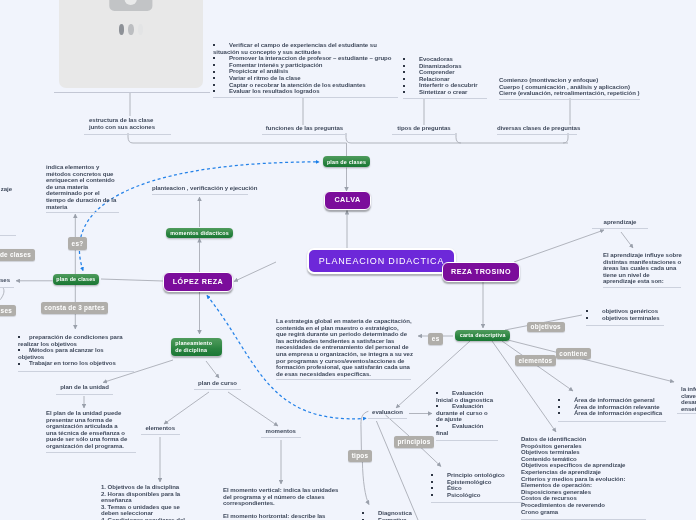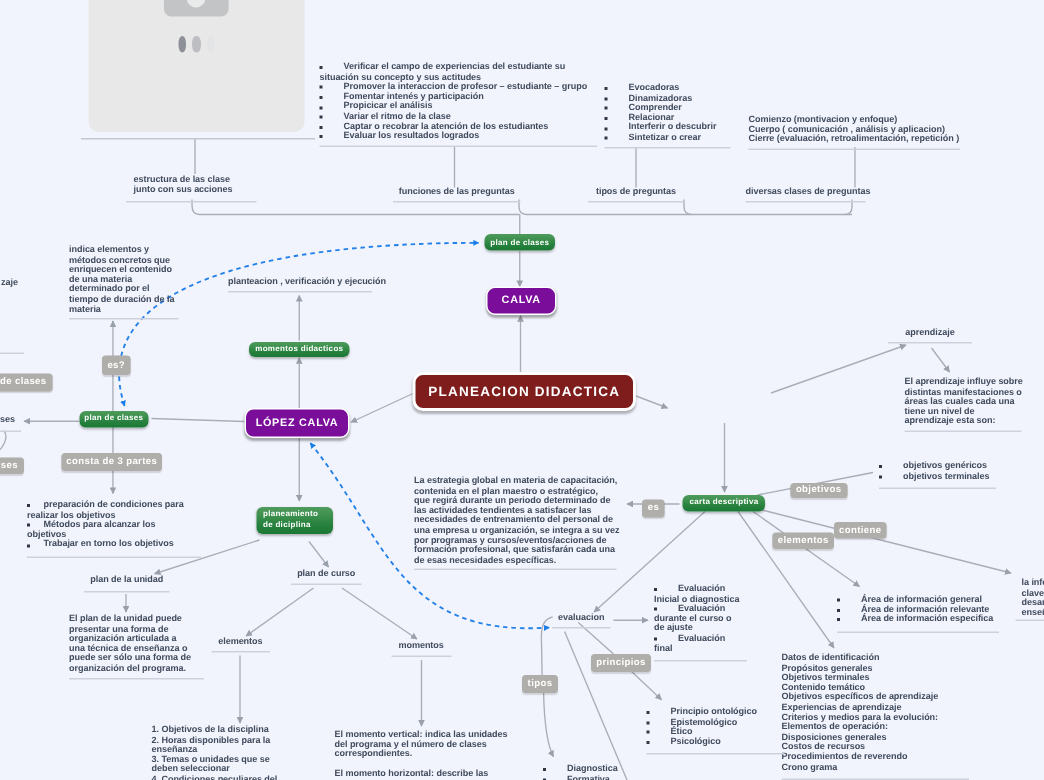--- a/index.html
+++ b/index.html
@@ -19,24 +19,24 @@
   .chip.green{color:#ffffff;font-size:5.35px;font-weight:bold;letter-spacing:.2px;
         border-radius:4px;display:flex;align-items:center;justify-content:center;
         background:linear-gradient(180deg,#4f9b5d 0%,#3c8f4d 35%,#2a8340 60%,#1a7734 100%);
         box-shadow:0 1.3px 1.5px rgba(0,0,0,.25);}
 
   .chip.purple{color:#ffffff;font-weight:bold;font-size:7.2px;letter-spacing:.5px;
         background:#7b0d9b;border:1.6px solid #ffffff;border-radius:6px;
         box-shadow:0 1.4px 1.6px rgba(0,0,0,.32);display:flex;align-items:center;
         justify-content:center;}
 
-  .chip.blue{color:#ffffff;font-weight:bold;font-size:9px;letter-spacing:.82px;
-        background:#7f1d1d;border:2px solid #ffffff;border-radius:7px;
+  .chip.blue{color:#ffffff;font-weight:normal;font-size:9px;letter-spacing:.82px;
+        background:#6d28d9;border:2px solid #ffffff;border-radius:7px;
         box-shadow:0 1.4px 1.6px rgba(0,0,0,.28);display:flex;align-items:center;
-        justify-content:center;}
+        justify-content:center;margin-left:32px;}
 
   
   .txt{position:absolute;box-sizing:border-box;color:#414b5d;font-size:6.05px;
        font-weight:bold;letter-spacing:-0.04px;line-height:6.6px;
        border-bottom:1px solid #ccd1dd;padding-bottom:2px;}
   .lbl{position:absolute;box-sizing:border-box;color:#414b5d;font-size:6.05px;
        font-weight:bold;letter-spacing:-0.04px;line-height:6.6px;
        border-bottom:1px solid #ccd1dd;text-align:center;
        white-space:nowrap;padding-bottom:2px;}
 
@@ -208,22 +208,23 @@
   <div class="lbl" style="left:497px;top:125px;width:80px;">
     <span>diversas clases de preguntas</span>
   </div>
 
   <div class="chip green" style="left:322.8px;top:156px;width:47.5px;height:11.2px;">plan de clases</div>
 
   <div class="chip purple" style="left:324px;top:191px;width:47px;height:19px;">CALVA</div>
 
   <div class="chip blue" style="left:275px;top:248px;width:149px;height:26px;">PLANEACION DIDACTICA</div>
 
-  <div class="chip purple" style="left:163px;top:272px;width:70px;height:20px;">LÓPEZ CALVA</div>
-
+  <div class="chip purple" style="left:163px;top:272px;width:70px;height:20px;">LÓPEZ REZA</div>
+
+  <div class="chip purple" style="left:442px;top:262px;width:78px;height:20px;">REZA TROSINO</div>
 
   <div class="chip green" style="left:165.7px;top:227.7px;width:67.7px;height:10.5px;">momentos didacticos</div>
 
   <div class="chip green" style="left:171.3px;top:338px;width:51px;height:17.8px;white-space:pre;justify-content:flex-start;padding-left:4px;text-align:left;line-height:7px;">planeamiento
 de diciplina</div>
 
   <div class="chip green" style="left:454.9px;top:330px;width:55.6px;height:10.5px;">carta descriptiva</div>
 
   <div class="chip gray" style="left:68px;top:237px;width:19px;height:12.5px;">es?</div>
   <div class="chip gray" style="left:41px;top:302px;width:67px;height:12px;">consta de 3 partes</div>

